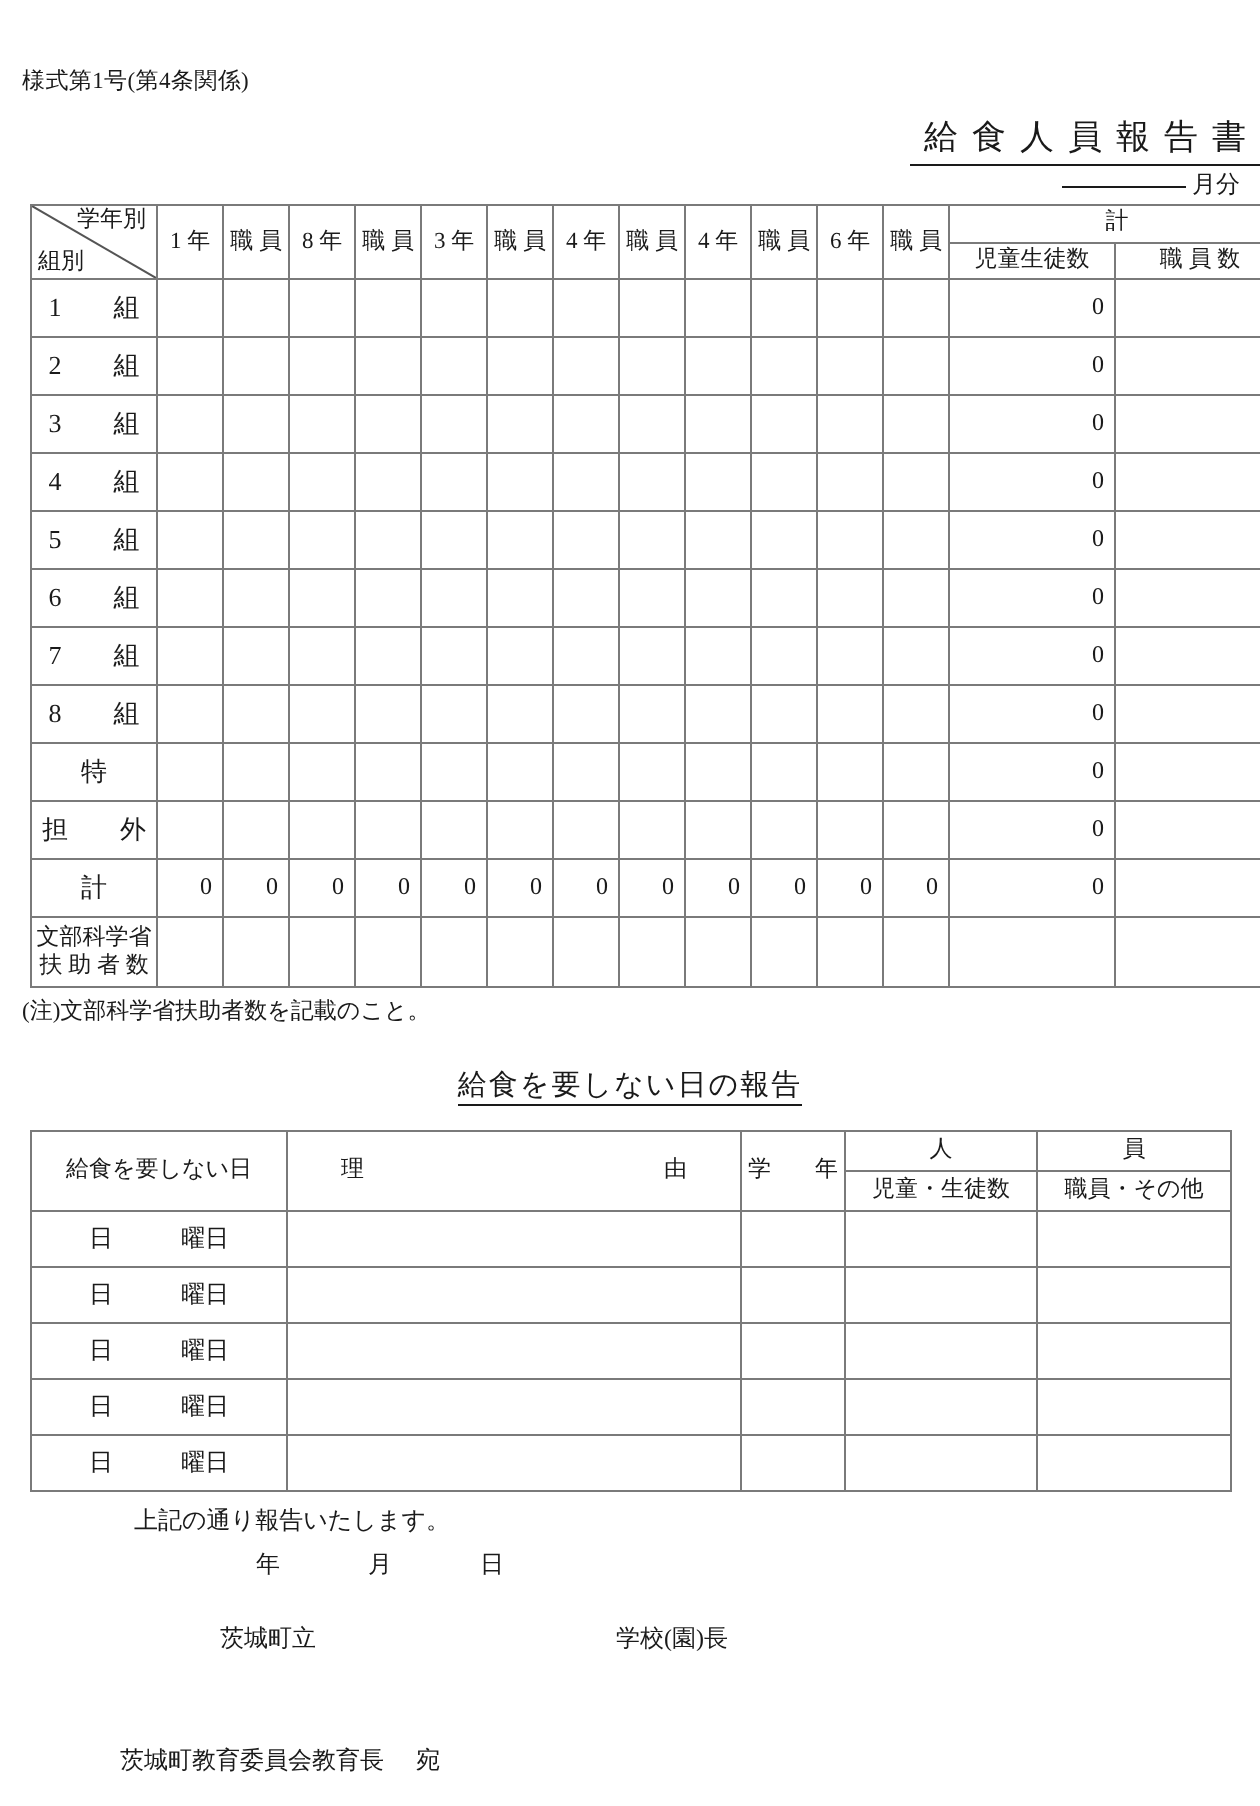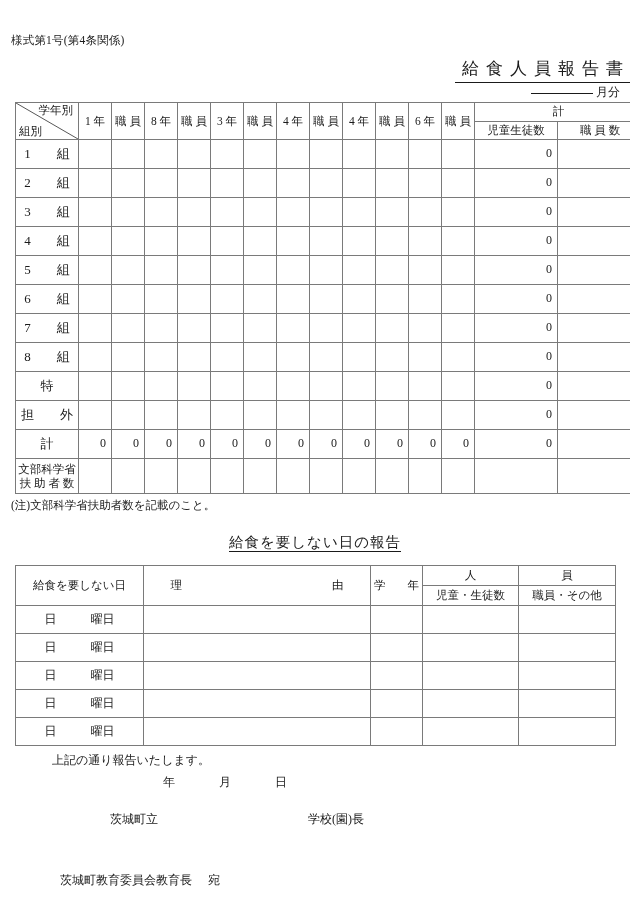--- a/index.html
+++ b/index.html
@@ -194,32 +194,31 @@
     font-size: 12px;
     white-space: nowrap;
   }
   #off-table td.daycell .gap { display:inline-block; width: 34px; }
   #off-table th.reason .gap { display:inline-block; width: 150px; }
   #off-table th.grade .gap { display:inline-block; width: 22px; }
 
   
   .stmt {
     position: absolute;
-    left: 52px;
+    left: 67px;
     top: 752px;
     font-size: 12px;
     white-space: nowrap;
   }
   .date-line {
     position: absolute;
     left: 128px;
     top: 774px;
     font-size: 12px;
     white-space: nowrap;
-    margin-left: 35px;
   }
   .date-line .g1 { display:inline-block; width: 44px; }
   .date-line .g2 { display:inline-block; width: 44px; }
 
   .school-line {
     position: absolute;
     left: 110px;
     top: 811px;
     font-size: 12px;
     white-space: nowrap;

